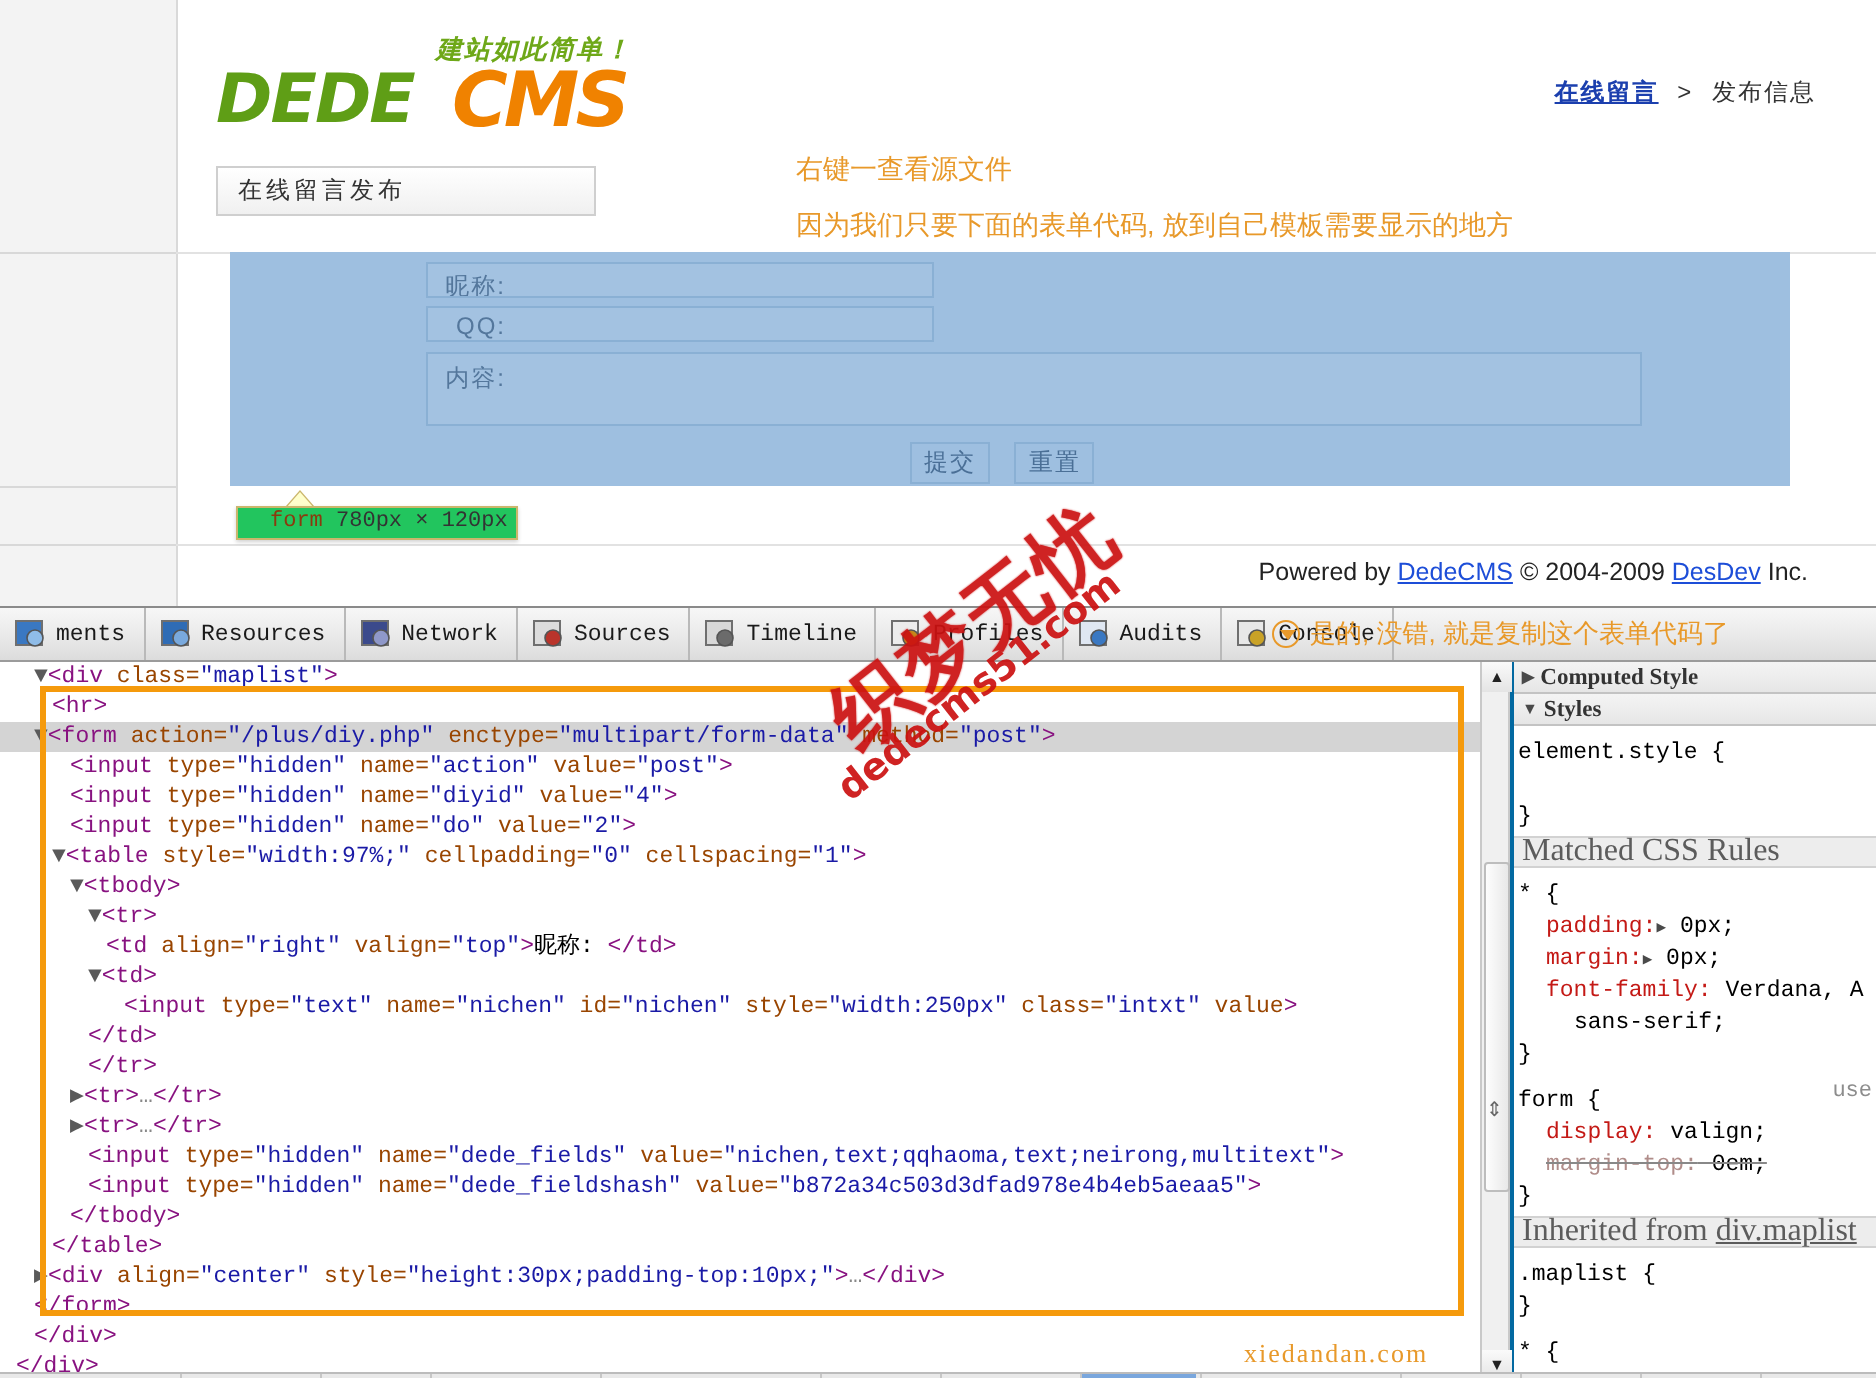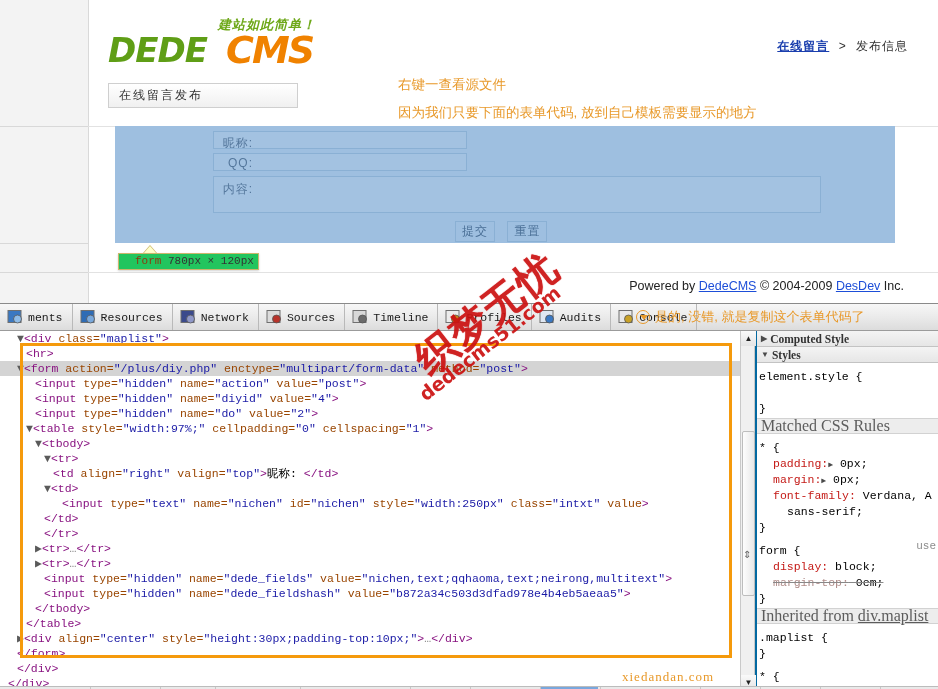--- a/index.html
+++ b/index.html
@@ -457,21 +457,21 @@
             <div class="sl">* {</div>
             <div class="sl ind"><span class="prop">padding:</span><span class="tri">▶</span><span class="pval"> 0px;</span></div>
             <div class="sl ind"><span class="prop">margin:</span><span class="tri">▶</span><span class="pval"> 0px;</span></div>
             <div class="sl ind"><span class="prop">font-family:</span><span class="pval"> Verdana, A</span></div>
             <div class="sl ind2"><span class="pval">sans-serif;</span></div>
             <div class="sl">}</div>
           </div>
           <div class="sp-body" style="position: relative;">
             <div class="sl">form {</div>
             <span class="useag" style="top: 1px;">use</span>
-            <div class="sl ind"><span class="prop">display:</span><span class="pval"> block;</span></div>
+            <div class="sl ind"><span class="prop">display:</span><span class="pval"> valign;</span></div>
             <div class="sl ind strike"><span class="prop">margin-top:</span><span class="pval"> 0em;</span></div>
             <div class="sl">}</div>
           </div>
           <div class="sp-sub">
             <span>Inherited from&nbsp;</span>
             <a href="#">div.maplist</a>
           </div>
           <div class="sp-body" style="position: relative;">
             <div class="sl">.maplist {</div>
             <div class="sl">}</div>

